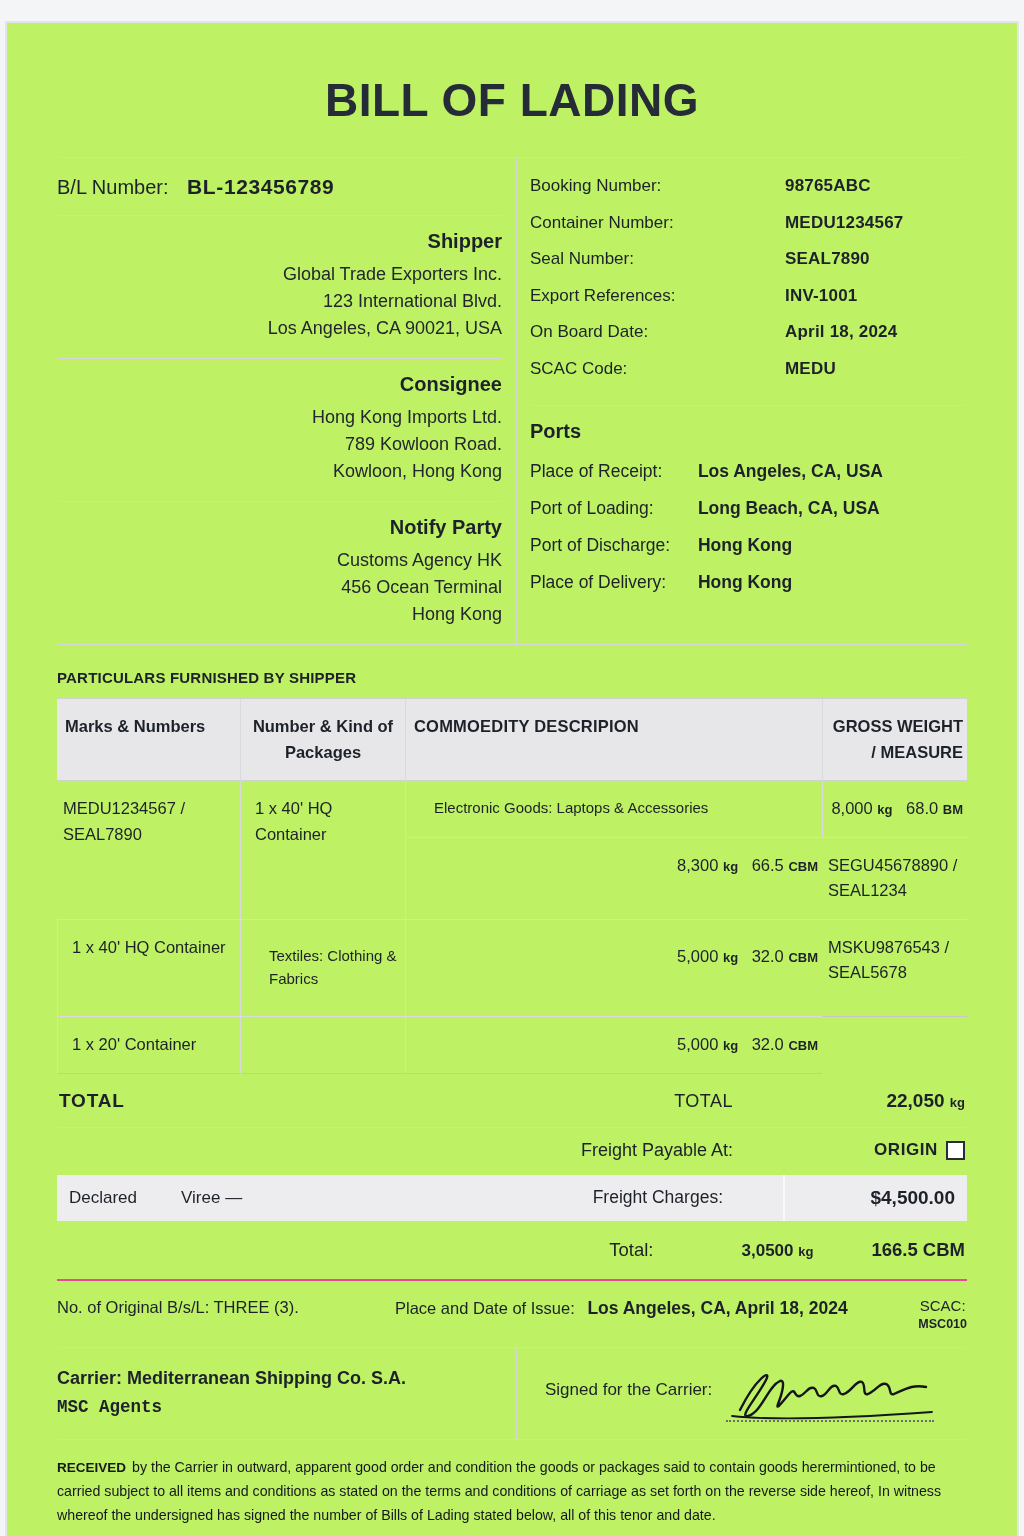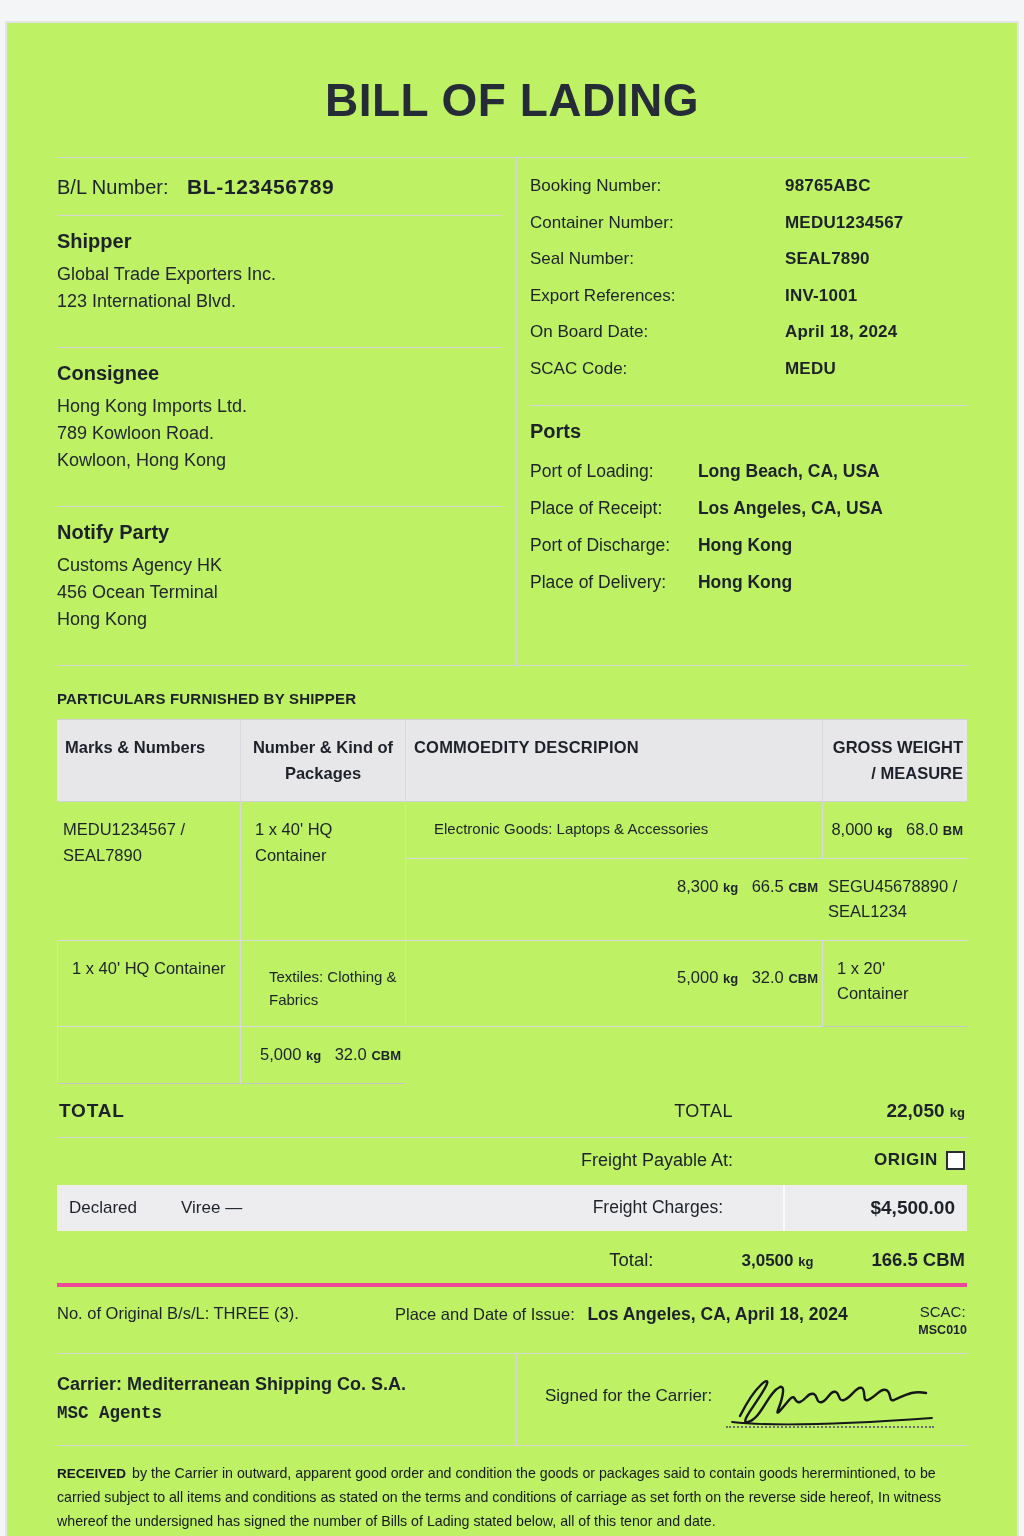--- a/index.html
+++ b/index.html
@@ -22,21 +22,21 @@
     margin-top:30px; display:grid; grid-template-columns:460px 1fr;
     border-top:1px solid #d4d6d9; border-bottom:1px solid #d4d6d9;
   }
   .top-left { border-right:1px solid #d4d6d9; padding-right:14px; }
   .top-right { padding-left:13px; }
 
   .bl-row { padding:17px 0 16px; border-bottom:1px solid #d4d6d9; font-size:20px; }
   .bl-row .lbl { font-size:20px; }
   .bl-row .val { font-weight:700; font-size:21px; margin-left:13px; letter-spacing:0.6px; }
 
-  .party { padding:14px 0 32px; border-bottom:1px solid #d4d6d9; }
+  .party { padding:14px 0 16px; border-bottom:1px solid #d4d6d9;text-align:right; }
   .party:last-child { border-bottom:none; }
   .party h3 { font-size:20px; font-weight:700; margin-bottom:8px; }
   .party .pline { font-size:18px; line-height:27px; color:#23262e; }
 
   .refs { padding:10px 0 18px; border-bottom:1px solid #d4d6d9; }
   .ref-row { display:flex; font-size:17px; line-height:36.5px; }
   .ref-row .lbl { width:255px; }
   .ref-row .val { font-weight:700; letter-spacing:0.2px; }
 
   .ports { padding:14px 0 10px; }
@@ -80,21 +80,21 @@
   .fp-row .valbox { width:232px; display:flex; justify-content:flex-end; align-items:center; gap:8px;text-align:right; }
   .fp-row .val { font-size:17px; font-weight:600; letter-spacing:0.6px; }
   .checkbox { width:19px; height:19px; border:2.5px solid #2a2d35; background:#fff; display:inline-block; }
 
   .band { display:flex; align-items:center; background:#ededef; padding:12px 12px; margin:2px 0; }
   .band .declared { font-size:17px; }
   .band .viree { font-size:17px; margin-left:44px; }
   .band .fc-lbl { margin-left:auto; font-size:17.5px; padding-right:60px; }
   .band .fc-val { width:172px; text-align:right; font-size:19px; font-weight:700; border-left:2px solid #fafafb; padding:12px 0 12px 0; margin:-12px 0; }
 
-  .gt-row { display:flex; align-items:baseline; justify-content:flex-end; padding:16px 2px 12px; border-bottom:4px solid #ec4899; }
+  .gt-row { display:flex; align-items:baseline; justify-content:flex-end; padding:16px 2px 18px; border-bottom:2px solid #ec4899; }
   .gt-row .lbl { font-size:18.5px; }
   .gt-row .wt { margin-left:88px; font-size:17px; font-weight:600; }
   .gt-row .ms { margin-left:58px; font-size:18.5px; font-weight:700; }
 
   
   .issue-row { display:flex; align-items:flex-start; padding:14px 0 6px; }
   .issue-left { font-size:16.5px; width:338px; padding-top:3px; }
   .issue-mid { flex:1; font-size:16.5px; padding-top:3px; }
   .issue-mid .val { font-weight:700; font-size:17.5px; margin-left:8px; }
   .issue-scac { text-align:center; font-size:15px; line-height:1.4; }
@@ -142,20 +142,21 @@
       <div class="top-left">
         <div class="bl-row">
           <span class="lbl">B/L Number:</span>
           <span class="val">BL-123456789</span>
         </div>
 
         <div class="party">
           <h3>Shipper</h3>
           <div class="pline">Global Trade Exporters Inc.</div>
           <div class="pline">123 International Blvd.</div>
+          <div class="pline">Los Angeles, CA 90021,  USA</div>
         </div>
 
         <div class="party">
           <h3>Consignee</h3>
           <div class="pline">Hong Kong Imports Ltd.</div>
           <div class="pline">789 Kowloon Road.</div>
           <div class="pline">Kowloon, Hong Kong</div>
         </div>
 
         <div class="party">
@@ -190,26 +191,26 @@
           </div>
           <div class="ref-row">
             <span class="lbl">SCAC Code:</span>
             <span class="val">MEDU</span>
           </div>
         </div>
 
         <div class="ports">
           <h3>Ports</h3>
           <div class="port-row">
+            <span class="lbl">Place of Receipt:</span>
+            <span class="val">Los Angeles, CA, USA</span>
+          </div>
+          <div class="port-row">
             <span class="lbl">Port of Loading:</span>
             <span class="val">Long Beach, CA, USA</span>
-          </div>
-          <div class="port-row">
-            <span class="lbl">Place of Receipt:</span>
-            <span class="val">Los Angeles, CA, USA</span>
           </div>
           <div class="port-row">
             <span class="lbl">Port of Discharge:</span>
             <span class="val">Hong Kong</span>
           </div>
           <div class="port-row">
             <span class="lbl">Place of Delivery:</span>
             <span class="val">Hong Kong</span>
           </div>
         </div>
@@ -243,20 +244,21 @@
       <div class="cell marks rowline">SEGU45678890 / SEAL1234</div>
       <div class="cell pkg bleft rowline">1 x 40' HQ Container</div>
       <div class="cell desc bleft rowline" style="padding-top:24px;">Textiles: Clothing &amp; Fabrics</div>
       <div class="cell wt bleft rowline" style="padding-top:24px;">
         <span>5,000</span>
         <span class="unit">kg</span>
         <span class="meas">32.0</span>
         <span class="unit">CBM</span>
       </div>
 
+      <div class="cell marks lastline" style="padding-bottom:30px;">MSKU9876543 / SEAL5678</div>
       <div class="cell pkg bleft lastline">1 x 20' Container</div>
       <div class="cell desc bleft lastline"></div>
       <div class="cell wt bleft lastline">
         <span>5,000</span>
         <span class="unit">kg</span>
         <span class="meas">32.0</span>
         <span class="unit">CBM</span>
       </div>
     </div>
 

